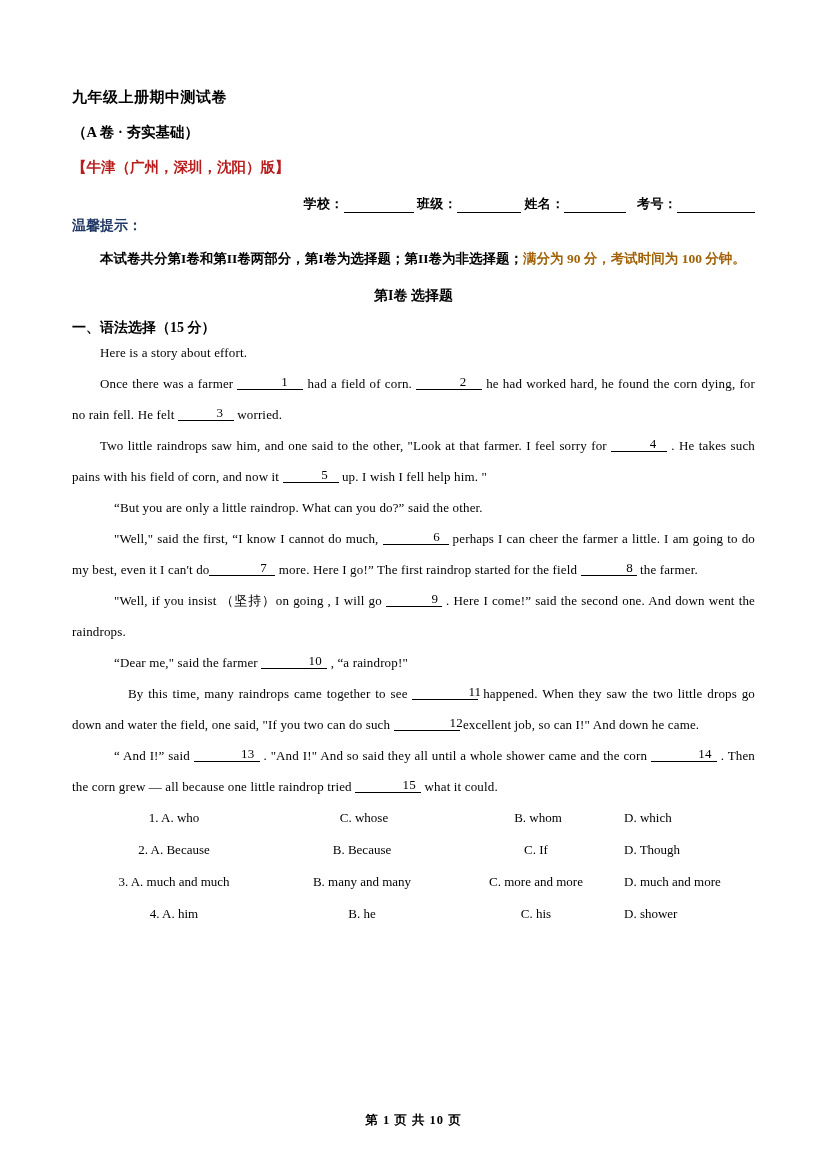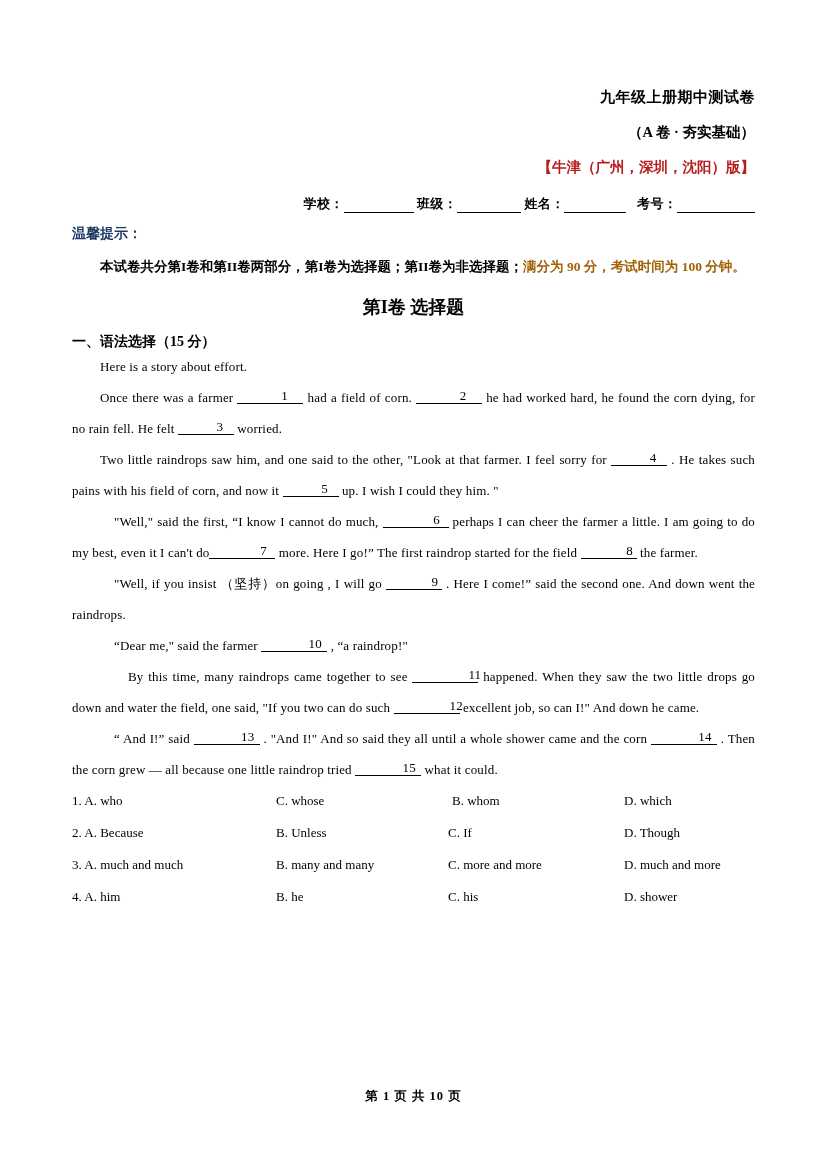--- a/index.html
+++ b/index.html
@@ -15,21 +15,21 @@
     position: relative;
   }
   .page {
     position: relative;
     width: 827px;
     height: 1169px;
     box-sizing: border-box;
     padding: 62px 72px 40px 72px;
   }
   .title-block {
-    text-align: right;
+    text-align: left;
   }
   .doc-title {
     font-family: "Liberation Serif", serif;
     font-weight: bold;
     font-size: 15px;
     letter-spacing: 0.5px;
     margin-top: 26px;
     margin-bottom: 0;
   }
   .doc-subtitle {
@@ -56,40 +56,40 @@
   .blank-u {
     display: inline-block;
     border-bottom: 1px solid #000;
     vertical-align: bottom;
   }
   .w70 { width: 70px; }
   .w64 { width: 64px; }
   .w62 { width: 62px; }
   .w78 { width: 78px; }
   .tip-head {
-    margin-top: 12px;
+    margin-top: 4px;
     font-size: 14px;
     font-weight: bold;
     color: #1f3864;
   }
   .tip-body {
     margin-top: 10px;
     font-size: 13.5px;
     font-weight: bold;
     line-height: 28px;
     text-indent: 28px;
     text-align: justify;
   }
   .tip-body .hl {
     color: #a16207;
   }
   .section-center {
     text-align: center;
     font-weight: bold;
-    font-size: 18px;
+    font-size: 14px;
     margin-top: 14px;
   }
   .section-head {
     font-weight: bold;
     font-size: 14px;
     margin-top: 14px;
   }
   .para {
     font-size: 13px;
     line-height: 31px;
@@ -109,30 +109,31 @@
   }
   .bl.s { width: 56px; }
   .bl.m { width: 66px; }
   .opts-row {
     font-size: 13px;
     line-height: 32px;
     display: flex;
   }
   .opt {
     display: inline-block;
+    text-align: center;
   }
   .opt.a { width: 204px; }
   .opt.b { width: 172px; }
   .opt.c { width: 176px; }
   .opt.d { width: auto; }
   .footer {
     position: absolute;
     left: 0;
     right: 0;
-    bottom: 64px;
+    bottom: 40px;
     text-align: center;
     font-size: 12.5px;
     font-weight: bold;
     letter-spacing: 1px;
   }
 </style>
 </head>
 <body>
 
 <div class="page">
@@ -158,23 +159,24 @@
   <div class="section-center">第I卷 选择题</div>
   <div class="section-head">一、语法选择（15 分）</div>
 
   <p class="para">Here is a story about effort.</p>
 
   <p class="para">
     <span>Once there was a farmer </span><span class="bl m">1</span><span> had a field of corn. </span><span class="bl m">2</span><span> he had worked hard, he found the corn dying, for no rain fell. He felt </span><span class="bl s">3</span><span> worried.</span>
   </p>
 
   <p class="para">
-    <span>Two little raindrops saw him, and one said to the other, "Look at that farmer. I feel sorry for </span><span class="bl s">4</span><span> . He takes such pains with his field of corn, and now it </span><span class="bl s">5</span><span> up. I wish I could they him. "</span>
-  </p>
-
+    <span>Two little raindrops saw him, and one said to the other, "Look at that farmer. I feel sorry for </span><span class="bl s">4</span><span> . He takes such pains with his field of corn, and now it </span><span class="bl s">5</span><span> up. I wish I fell help him. "</span>
+  </p>
+
+  <p class="para indent2">“But you are only a little raindrop. What can you do?” said the other.</p>
 
   <p class="para indent2">
     <span>"Well," said the first, “I know I cannot do much, </span><span class="bl m">6</span><span> perhaps I can cheer the farmer a little. I am going to do my best, even it I can't do</span><span class="bl m">7</span><span> more. Here I go!” The first raindrop started for the field </span><span class="bl s">8</span><span> the farmer.</span>
   </p>
 
   <p class="para indent2">
     <span>"Well, if you insist （坚持）on going , I will go </span><span class="bl s">9</span><span> . Here I come!” said the second one. And down went the raindrops.</span>
   </p>
 
   <p class="para indent2">
@@ -190,21 +192,21 @@
   </p>
 
   <div class="opts-row">
     <span class="opt a"><span>1.</span> <span>A. who</span></span>
     <span class="opt c">C. whose</span>
     <span class="opt b">B. whom</span>
     <span class="opt d">D. which</span>
   </div>
   <div class="opts-row">
     <span class="opt a"><span>2.</span> <span>A. Because</span></span>
-    <span class="opt b">B. Unless</span>
+    <span class="opt b">B. Because</span>
     <span class="opt c">C. If</span>
     <span class="opt d">D. Though</span>
   </div>
   <div class="opts-row">
     <span class="opt a"><span>3.</span> <span>A. much and much</span></span>
     <span class="opt b">B. many and many</span>
     <span class="opt c">C. more and more</span>
     <span class="opt d">D. much and more</span>
   </div>
   <div class="opts-row">

